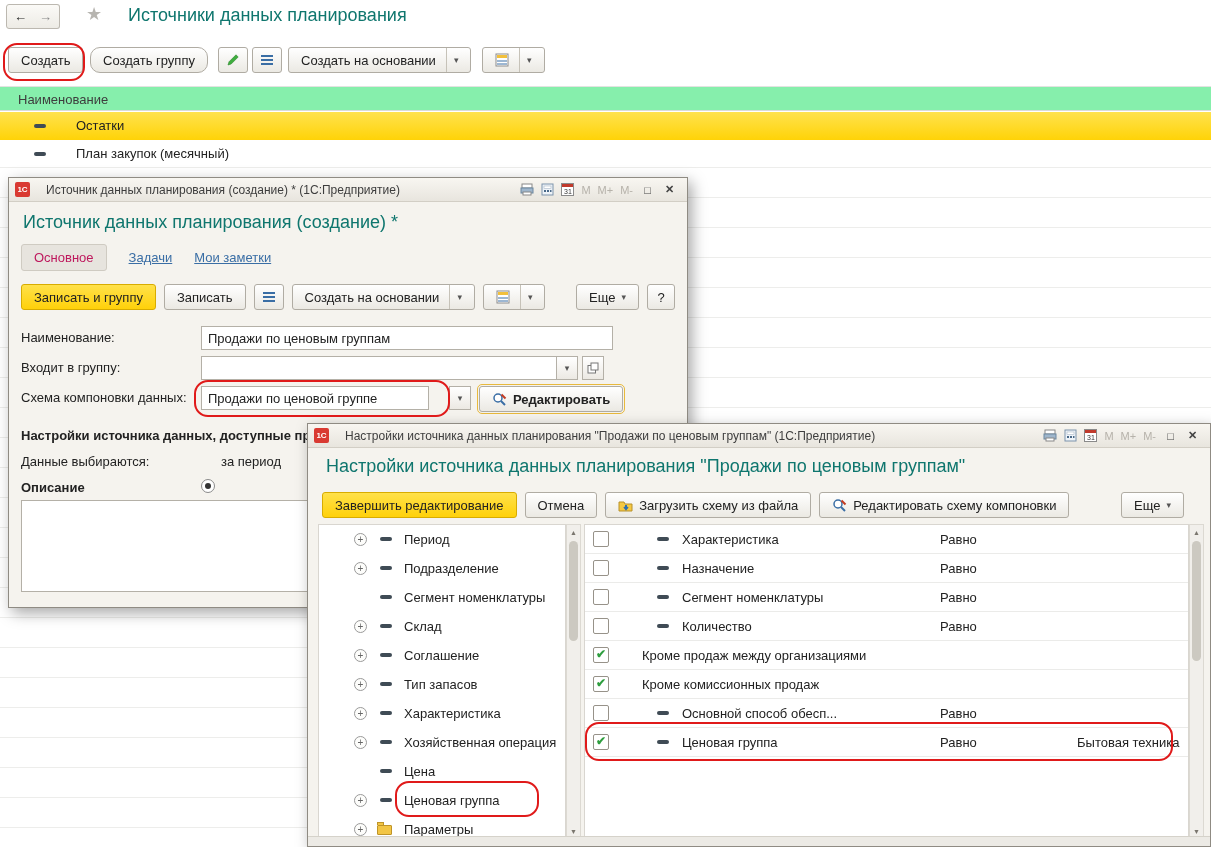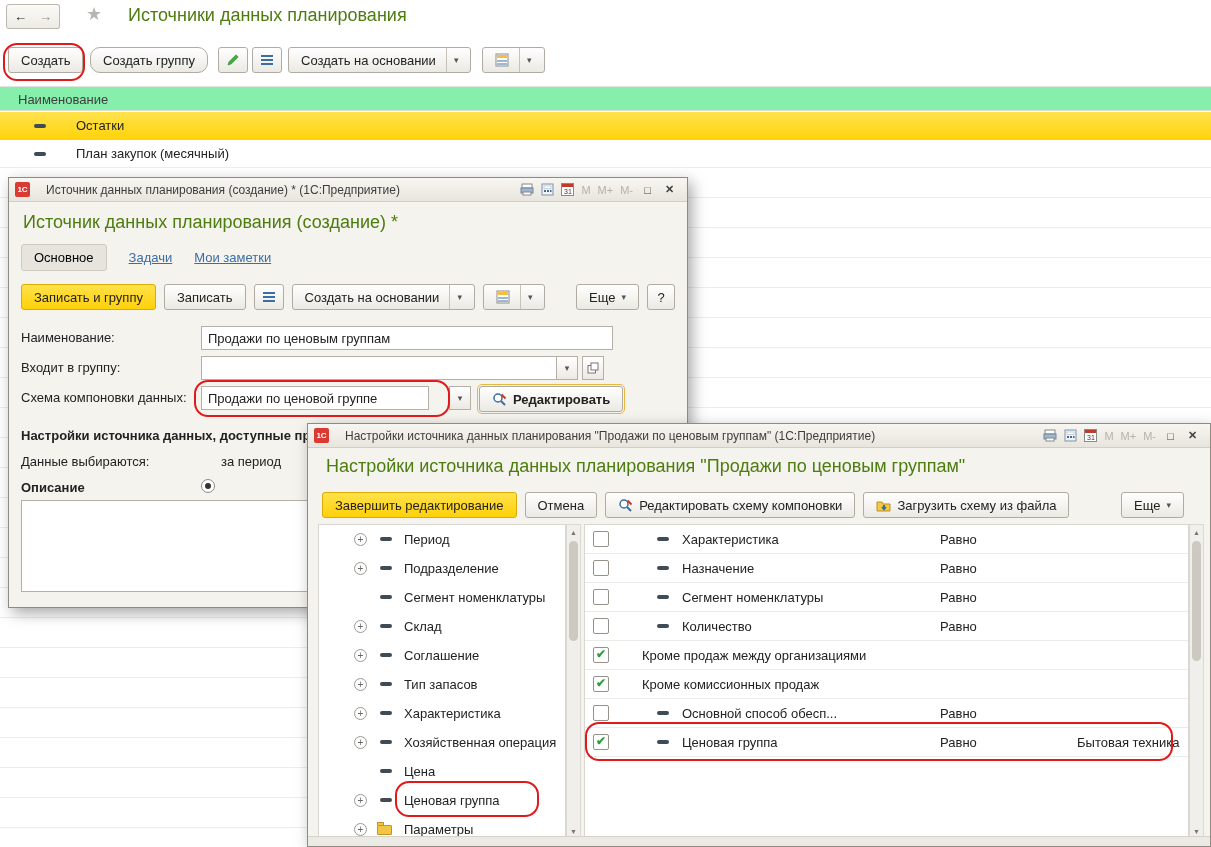--- a/index.html
+++ b/index.html
@@ -25,38 +25,38 @@
   .logo{width:15px;height:15px;border-radius:2px;background:#d93a32;color:#fff;font-size:8px;font-weight:bold;
         display:flex;align-items:center;justify-content:center;flex:0 0 auto;}
   .tb-title{white-space:nowrap;overflow:hidden;text-overflow:ellipsis;}
   .tb-icons{margin-left:auto;display:flex;align-items:center;gap:7px;padding-right:4px;flex:0 0 auto;}
   .mem{color:#b6b2aa;font-size:11px;}
   .wbtn{font-size:11px;color:#444;width:15px;text-align:center;}
   .cal-icon{position:relative;width:13px;height:13px;background:#fff;border:1px solid #8a8a8a;display:inline-block;box-sizing:border-box;}
   .cal-top{position:absolute;left:0;top:0;right:0;height:3px;background:#c0392b;}
   .cal-num{position:absolute;left:0;right:0;top:4px;font-size:7px;line-height:8px;text-align:center;color:#333;}
 
-  .h1{font-size:18px;color:#4d7c0f;white-space:nowrap;}
+  .h1{font-size:18px;color:#0f766e;white-space:nowrap;}
 
   
   .txt{height:24px;border:1px solid #b4b0a7;background:#fff;padding:0 6px;box-sizing:border-box;
        font-family:Liberation Sans, sans-serif;font-size:13px;color:#222;}
   .combo-arrow{position:absolute;width:22px;height:24px;background:linear-gradient(#fff,#ece9e3);
        border:1px solid #b4b0a7;box-sizing:border-box;display:flex;align-items:center;justify-content:center;
        font-size:9px;color:#555;}
   .small-btn{position:absolute;width:22px;height:24px;background:linear-gradient(#fff,#ece9e3);
        border:1px solid #b4b0a7;box-sizing:border-box;display:flex;align-items:center;justify-content:center;}
   .lbl{position:absolute;line-height:24px;}
   .bold{font-weight:bold;}
   .radio{display:inline-block;width:14px;height:14px;border:1px solid #8a8a8a;border-radius:50%;background:#fff;
          box-sizing:border-box;position:relative;}
   .radio.sel::after{content:"";position:absolute;left:3px;top:3px;width:6px;height:6px;border-radius:50%;background:#333;}
 
   
-  .tab-active{background:#e7e4de;border:1px solid #cfcbc2;border-radius:3px;padding:5px 12px;color:#000000;}
+  .tab-active{background:#e7e4de;border:1px solid #cfcbc2;border-radius:3px;padding:5px 12px;color:#be185d;}
   .tab-link{color:#3a6ea5;text-decoration:underline;margin-left:22px;}
 
   
   .list-header{position:absolute;left:0;top:86px;width:100%;height:25px;background:#86efac;
                border-top:1px solid #e3e3e1;border-bottom:1px solid #dadad8;box-sizing:border-box;}
   .row{position:absolute;left:0;width:100%;height:28px;box-sizing:border-box;}
   .row-sel{background:linear-gradient(#ffe24e,#ffd307);}
   .row-plain{background:#fff;border-bottom:1px solid #ededeb;}
   .gridrows{position:absolute;left:0;top:168px;width:100%;height:679px;
             background:repeating-linear-gradient(to bottom,#ffffff 0px,#ffffff 29px,#ededeb 29px,#ededeb 30px);}
@@ -324,38 +324,38 @@
 
     <div class="abs" style="left:14px;top:68px;right:26px;display:flex;align-items:center;gap:8px;">
       <span class="btn btn-primary">
         <span>Завершить редактирование</span>
       </span>
       <span class="btn">
         <span>Отмена</span>
       </span>
       <span class="btn">
         <span>
+          <svg width="15" height="13" viewBox="0 0 15 13">
+              <path d="M1 3h5l1 2h7v7H1z" fill="#f5c842" stroke="#b8912a"></path>
+              <path d="M8 6v3" stroke="#2d6fb0" stroke-width="2"></path>
+              <path d="M6 8l2 2.5 2-2.5" fill="none" stroke="#2d6fb0" stroke-width="1.5"></path>
+            </svg>
+        </span>
+        <span>Загрузить схему из файла</span>
+      </span>
+      <span class="btn">
+        <span>
           <svg width="15" height="15" viewBox="0 0 15 15">
               <circle cx="6" cy="6" r="4" fill="#fff" stroke="#3a6ea5" stroke-width="1.5"></circle>
               <line x1="9" y1="9" x2="13" y2="13" stroke="#3a6ea5" stroke-width="2"></line>
               <line x1="9.5" y1="2.5" x2="13.5" y2="6.5" stroke="#c23b22" stroke-width="2"></line>
             </svg>
         </span>
         <span>Редактировать схему компоновки</span>
       </span>
-      <span class="btn">
-        <span>
-          <svg width="15" height="13" viewBox="0 0 15 13">
-              <path d="M1 3h5l1 2h7v7H1z" fill="#f5c842" stroke="#b8912a"></path>
-              <path d="M8 6v3" stroke="#2d6fb0" stroke-width="2"></path>
-              <path d="M6 8l2 2.5 2-2.5" fill="none" stroke="#2d6fb0" stroke-width="1.5"></path>
-            </svg>
-        </span>
-        <span>Загрузить схему из файла</span>
-      </span>
       <span class="btn" style="margin-left:auto;">
         <span>Еще</span>
         <span class="caret-plain">▾</span>
       </span>
     </div>
 
     <div class="pane" style="left:10px;top:100px;width:248px;height:315px;">
       <div class="tree-row" style="top:0px">
         <span class="expander">+</span>
         <span class="dash tree-dash"></span>

